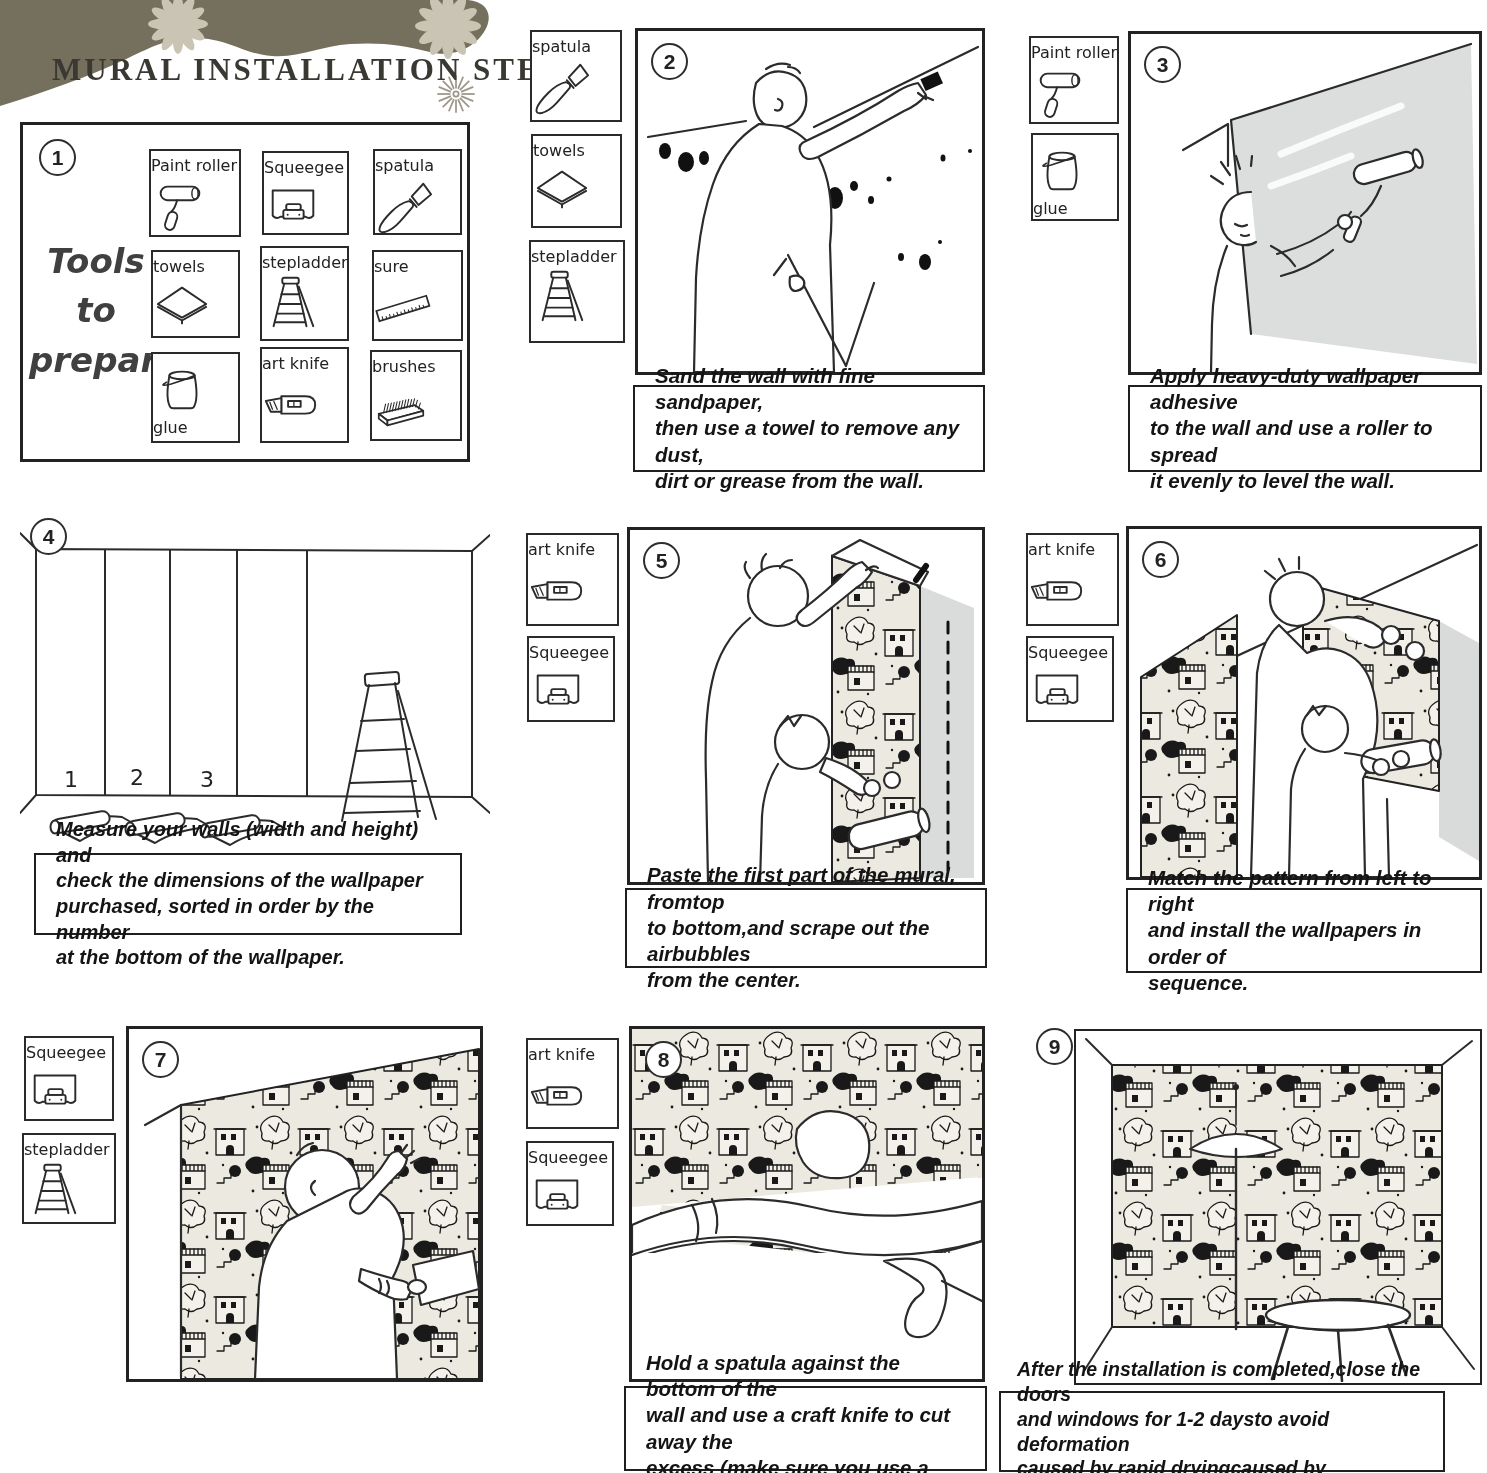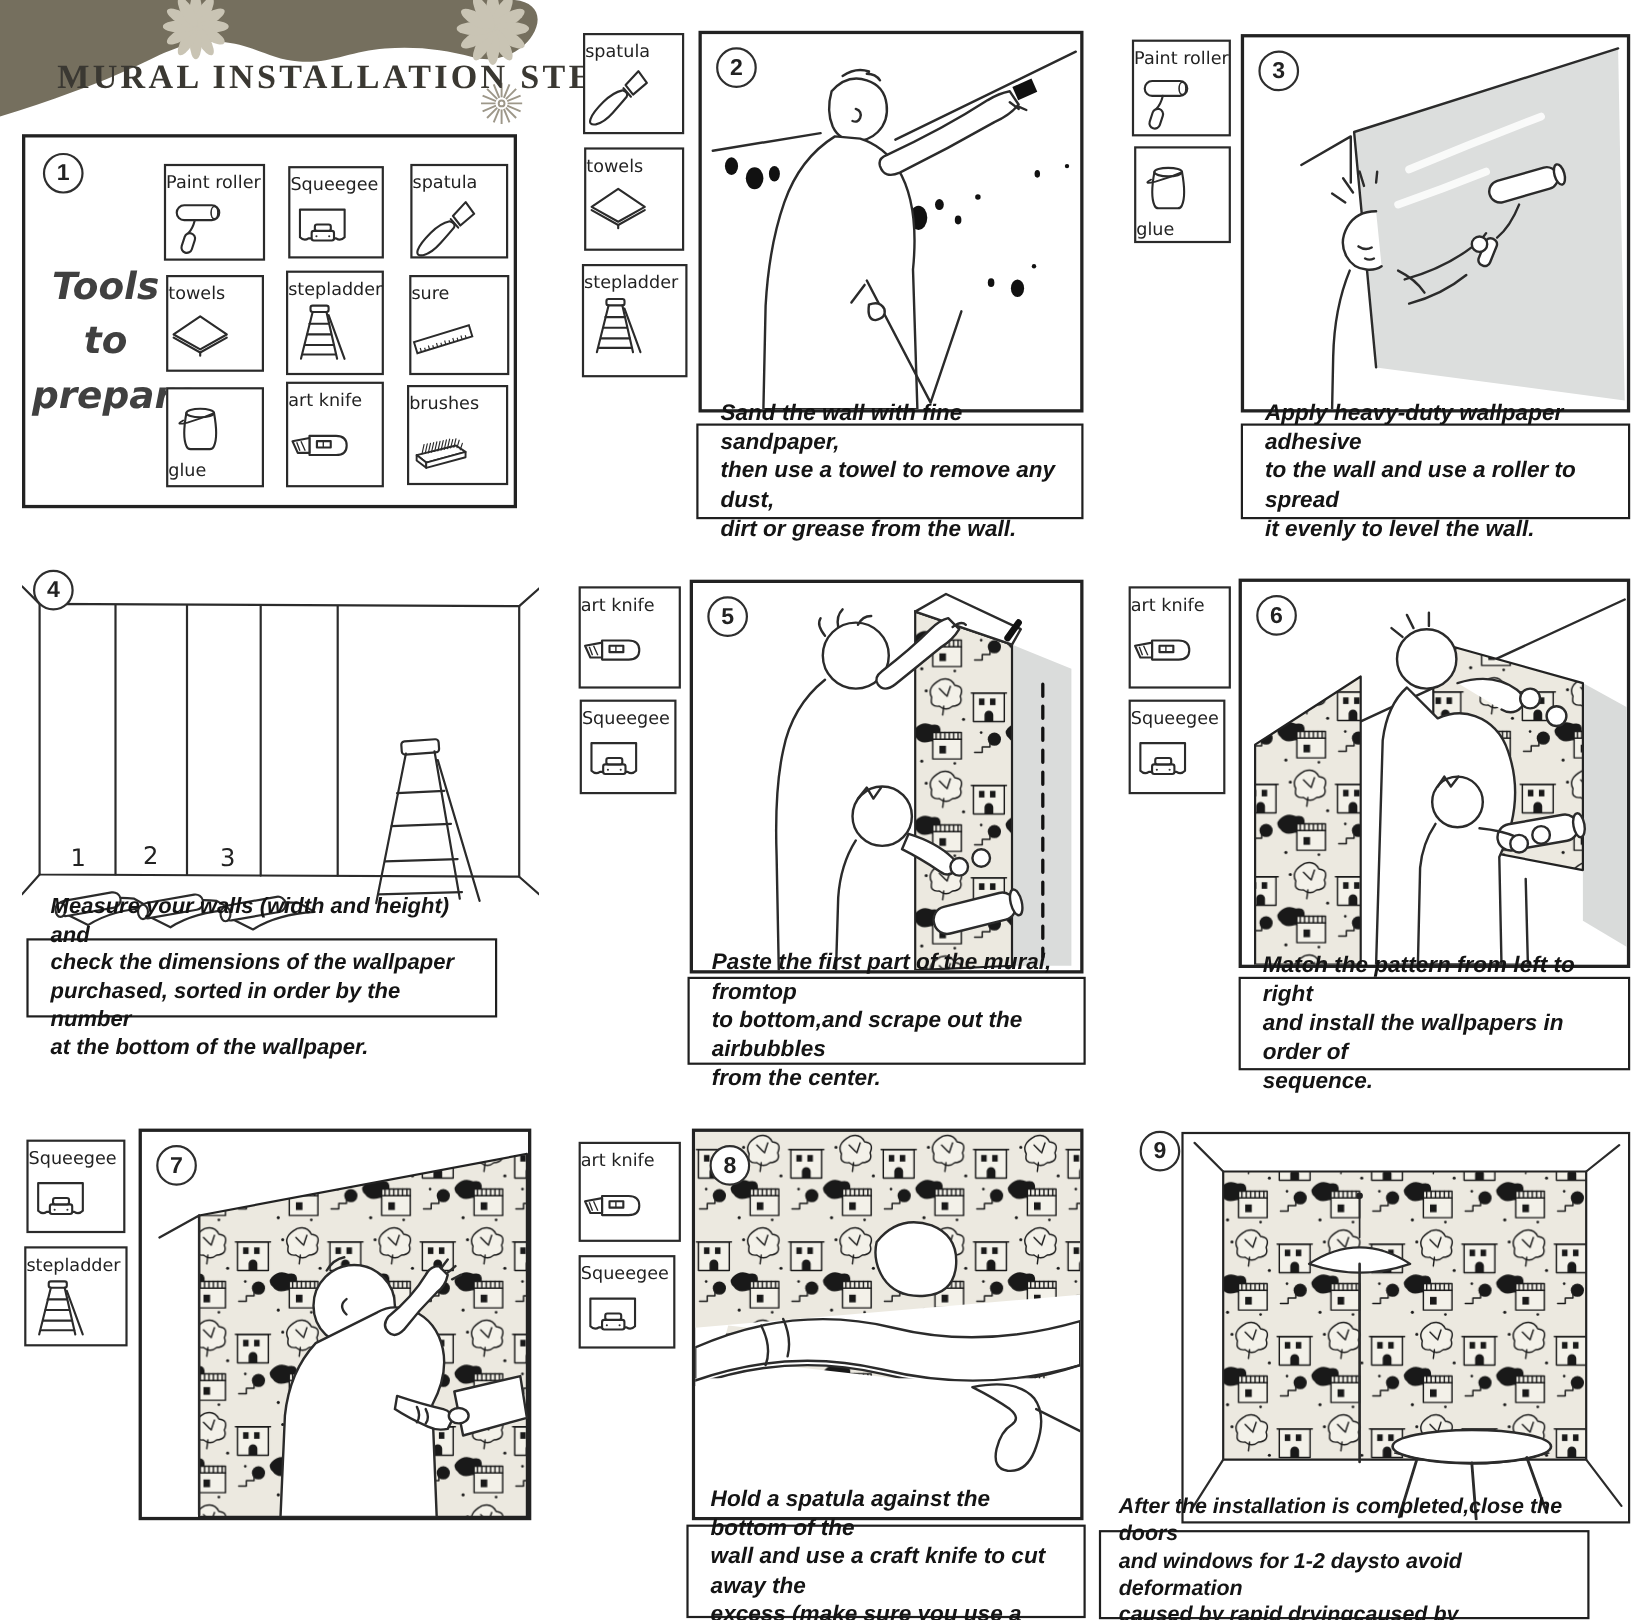--- a/index.html
+++ b/index.html
@@ -378,21 +378,21 @@
       </g>
 
       <g>
         <rect x="345" y="158" width="34" height="12" rx="3" fill="#fff" transform="rotate(-4 362 164)"></rect>
         <path d="M349,170 L322,306 M375,168 L398,302"></path>
         <path d="M341,206 L384,204 M336,236 L390,234 M330,268 L396,266 M324,298 L400,296"></path>
         <path d="M378,176 L416,304"></path>
       </g>
     </g>
   </svg>
-  <div class="caption" style="left:24px;top:853px;width:428px;height:72px">
+  <div class="caption" style="left:34px;top:853px;width:428px;height:82px">
     <p style="font-size:20px">Measure your walls (width and height) and
 check the dimensions of the wallpaper
 purchased, sorted in order by the number
 at the bottom of the wallpaper.</p>
   </div>
 
   <div class="toolbox" style="left:526px;top:533px;width:93px;height:93px">
     <span class="tool-label">art knife</span>
     <svg class="tool-icon">
         <use href="#i-art-knife"></use>

